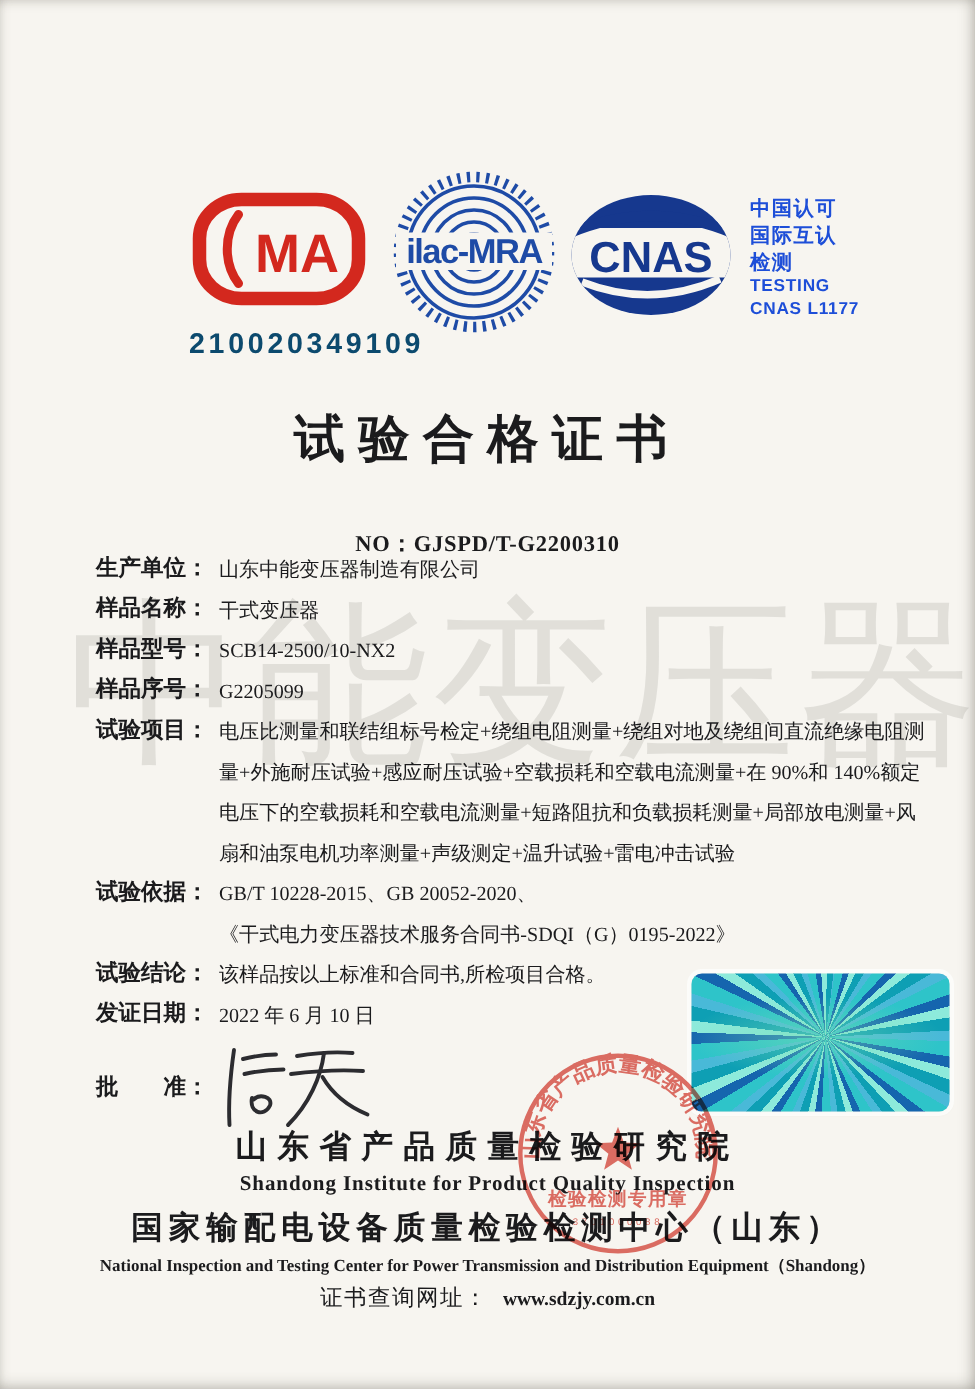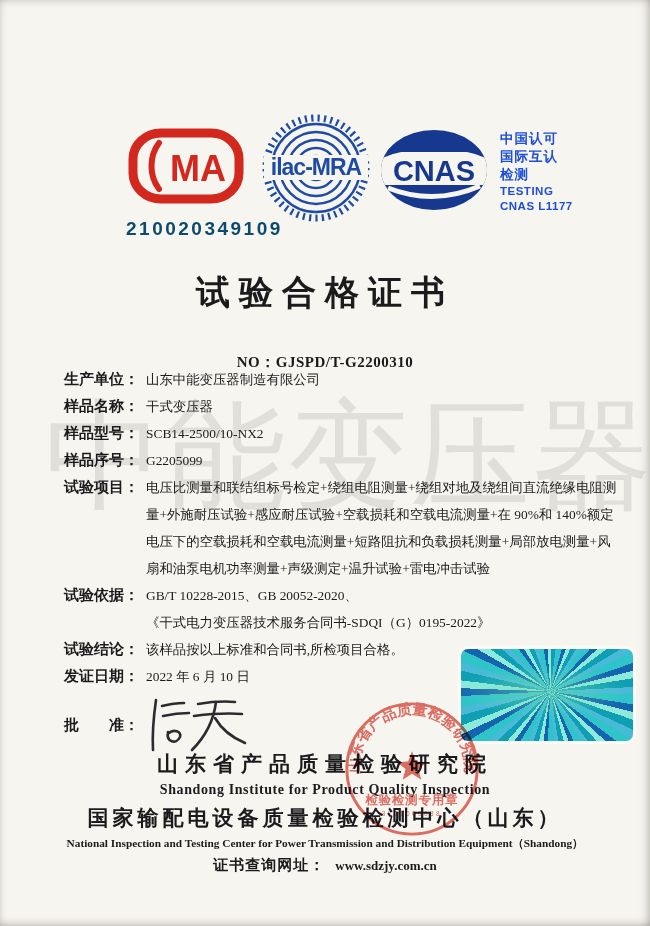--- a/index.html
+++ b/index.html
@@ -65,21 +65,21 @@
   }
   
   .stamp { position:absolute; left:338px; top:695px; z-index:3; opacity:.85; mix-blend-mode:multiply; }
   
   .org { position:absolute; top:750px; left:0; width:100%; text-align:center; z-index:1; }
   .org-cn1 { font-size:21px; font-weight:bold; letter-spacing:7px; }
   .org-en1 { font-size:14px; font-weight:bold; margin-top:4px; letter-spacing:.6px; }
   .org-cn2 { font-size:21px; font-weight:bold; letter-spacing:4px; margin-top:6px; }
   .org-en2 { font-size:11.3px; font-weight:bold; margin-top:4px;font-family:Liberation Serif, serif; }
   .footer { position:absolute; top:856px; left:0; width:100%; text-align:center; z-index:1; }
-  .footer .lbl { font-size:15px; font-weight:bold; letter-spacing:1px; }
+  .footer .lbl { font-size:15px; font-weight:normal; letter-spacing:1px; }
   .footer .url { font-size:13px; font-weight:bold; margin-left:10px; font-family:"Liberation Serif",serif; }
 </style>
 </head>
 <body>
 
 <div class="page">
 
   <div class="watermark">中能变压器</div>
 
   <div class="logos">

